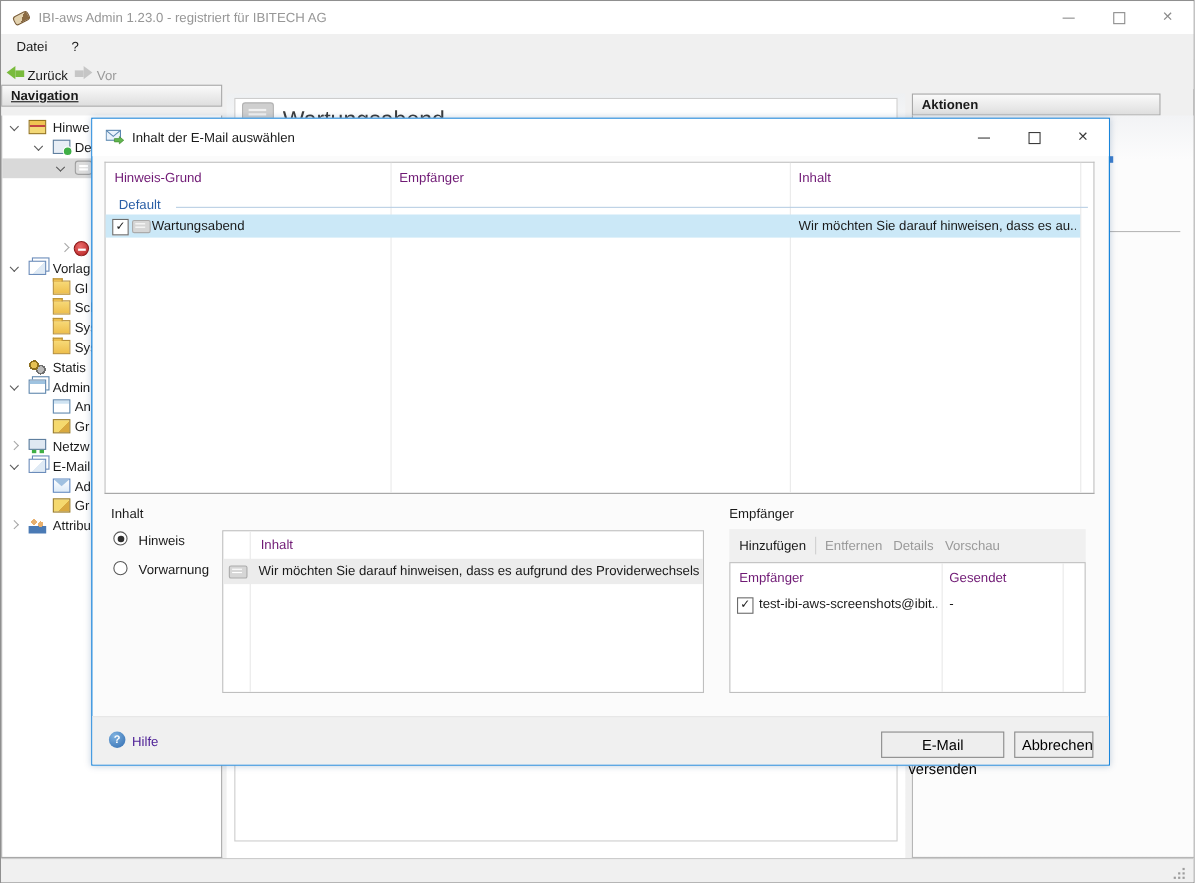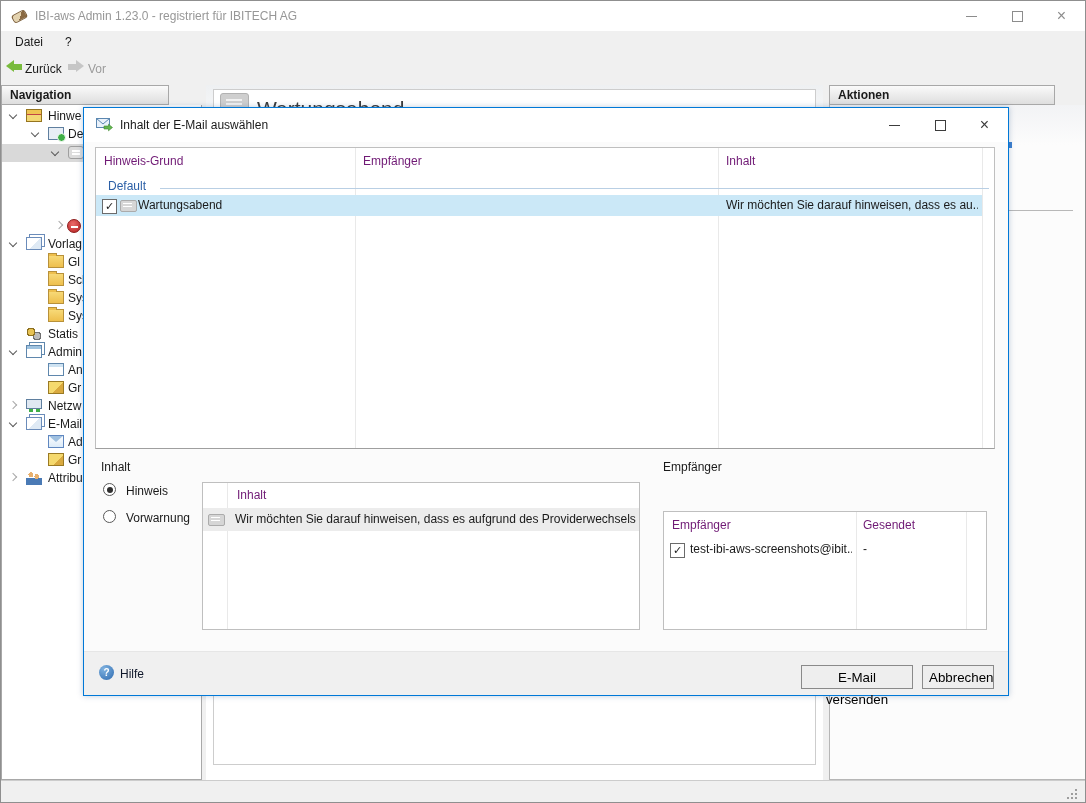--- a/index.html
+++ b/index.html
@@ -24,21 +24,21 @@
   .arr .tail{position:absolute;top:3.5px;width:8px;height:6px;}
   .arr.left .head{border-right:8px solid #79bb3c;}
   .arr.left .tail{left:8px;background:#79bb3c;}
   .arr.right .head{left:auto;right:0;border-left:8px solid #c6c6c6;}
   .arr.right .tail{left:0;background:#c6c6c6;}
   .tool-label{top:8px;}
   .disabled-text{color:#9b9b9b;}
 
   
   .panel-header{height:20px;background:linear-gradient(#fafafa,#dedede);border:1px solid #a8a8a8;box-sizing:border-box;font-weight:bold;line-height:18px;padding-left:8px;}
-  .nav-header{left:0;top:84px;width:168px;}
+  .nav-header{left:0;top:76px;width:201px;text-decoration:underline;}
   .nav-body{left:0;top:104px;width:201px;height:675px;background:#fff;border:1px solid #a8a8a8;border-top:none;box-sizing:border-box;}
   .actions-header{left:828px;top:84px;width:226px;}
   .actions-body{left:828px;top:104px;width:258px;height:675px;background:linear-gradient(#f2f3f5,#fcfcfc 40px);border:1px solid #b6b6b6;border-top:none;box-sizing:border-box;}
   .main-panel{left:205px;top:84px;width:617px;height:695px;background:linear-gradient(#eef0f2,#ffffff 60px);}
   .main-inner{left:212px;top:88px;width:603px;height:676px;background:#fff;border:1px solid #cdcdcd;box-sizing:border-box;}
   .main-bubble{left:219px;top:92px;width:27px;height:16px;background:#cfcfcf;border:1px solid #b2b2b2;border-radius:3px;}
   .main-bubble i{position:absolute;left:5px;top:5px;width:16px;height:2px;background:#f2f2f2;box-shadow:0 4px 0 #f2f2f2;}
   .main-heading{left:256px;top:96px;font-size:21px;color:#3c3c3c;}
   .actions-frag{left:1007px;top:141px;width:4px;height:6px;background:#3f80cf;}
   .actions-line{left:845px;top:209px;width:227px;height:1px;background:#b8b8b8;}
@@ -106,21 +106,21 @@
   .row-gray{position:absolute;left:0;width:100%;height:23px;background:#ececec;line-height:23px;}
   .row-plain{position:absolute;left:0;width:100%;height:23px;line-height:23px;}
 
   .etoolbar{left:579px;top:373px;width:324px;height:30px;background:#f0f0f0;line-height:30px;}
   .etool{position:absolute;top:0;}
   .etool.off{color:#9a9a9a;}
   .etool-sep{position:absolute;top:7px;width:1px;height:16px;background:#cfcfcf;}
 
   .dlg-footer{left:0;top:543px;width:924px;height:44px;background:#f0f0f0;border-top:1px solid #e6e6e6;box-sizing:border-box;}
   .help-ic{position:absolute;left:15px;top:13px;width:15px;height:15px;border-radius:50%;background:radial-gradient(circle at 5px 4px,#7fb2e0,#2f6bb0);color:#fff;font-size:10px;font-weight:bold;line-height:15px;text-align:center;}
-  .help-label{position:absolute;left:36px;top:15px;color:#0f172a;}
+  .help-label{position:absolute;left:36px;top:15px;color:#4c1d95;}
   .btn{position:absolute;top:13px;height:24px;background:#eeeeee;border:1px solid #8a8a8a;box-sizing:border-box;text-align:center;line-height:22px;}
 </style>
 </head>
 <body>
 
 <div class="app">
 
   <div class="abs titlebar">
     <div class="abs appicon">
         <i></i>
@@ -298,20 +298,27 @@
     <div class="abs tbl lefttbl">
       <div class="colline" style="left:24px;"></div>
       <div class="th nowrap" style="left:34px;width:200px;height:25px;line-height:25px;">Inhalt</div>
       <div class="row-gray" style="top:25px;">
         <span class="bubble" style="left:5px;top:6px;"></span>
         <span class="abs nowrap" style="left:32px;width:402px;">Wir möchten Sie darauf hinweisen, dass es aufgrund des Providerwechsels m...</span>
       </div>
     </div>
 
     <div class="abs" style="left:579px;top:352px;">Empfänger</div>
+    <div class="abs etoolbar">
+      <span class="etool" style="left:9px;">Hinzufügen</span>
+      <span class="etool-sep" style="left:78px;"></span>
+      <span class="etool off" style="left:87px;">Entfernen</span>
+      <span class="etool off" style="left:149px;">Details</span>
+      <span class="etool off" style="left:196px;">Vorschau</span>
+    </div>
     <div class="abs tbl righttbl">
       <div class="colline" style="left:192px;"></div>
       <div class="colline" style="left:302px;"></div>
       <div class="th nowrap" style="left:8px;width:178px;height:26px;line-height:26px;">Empfänger</div>
       <div class="th nowrap" style="left:199px;width:100px;height:26px;line-height:26px;">Gesendet</div>
       <div class="row-plain" style="top:26px;">
         <span class="cb checked" style="left:6px;top:5px;"></span>
         <span class="abs nowrap" style="left:26px;width:162px;">test-ibi-aws-screenshots@ibit...</span>
         <span class="abs nowrap" style="left:199px;width:90px;">-</span>
       </div>

